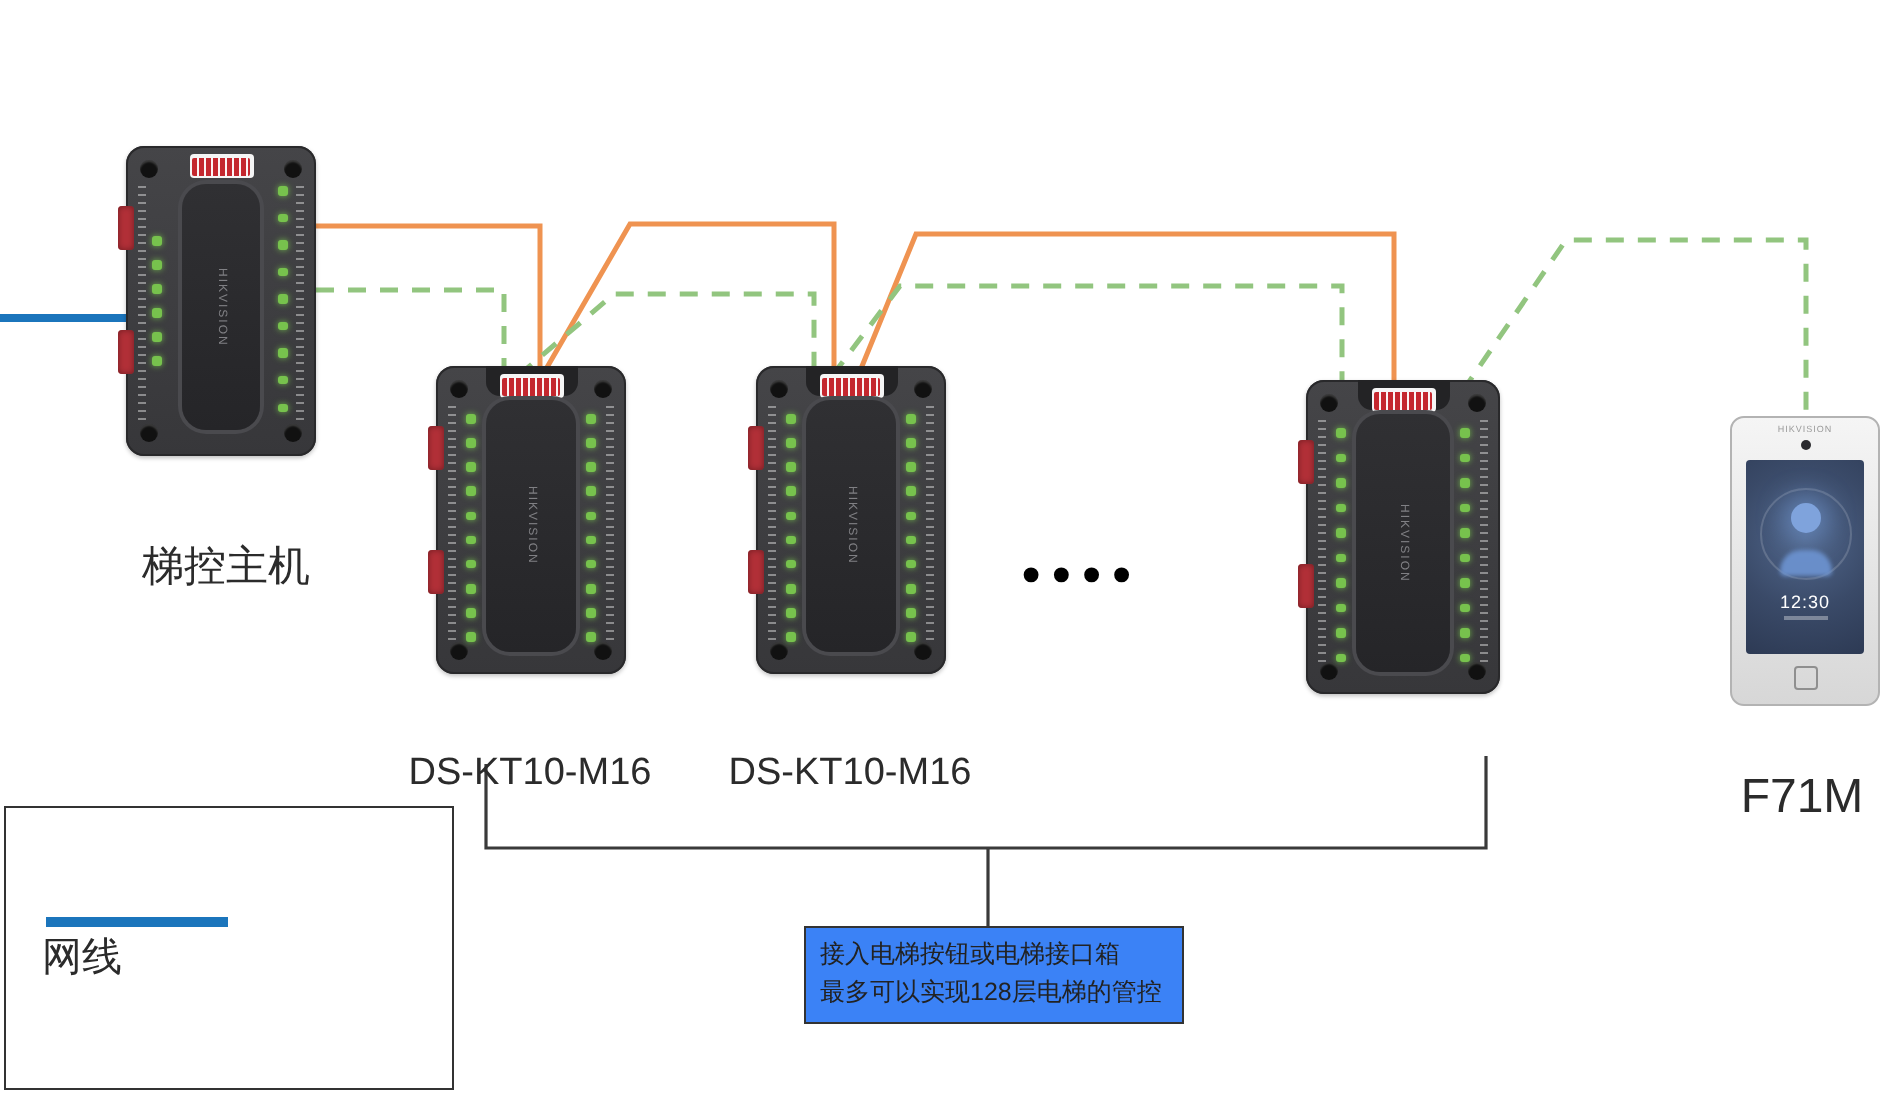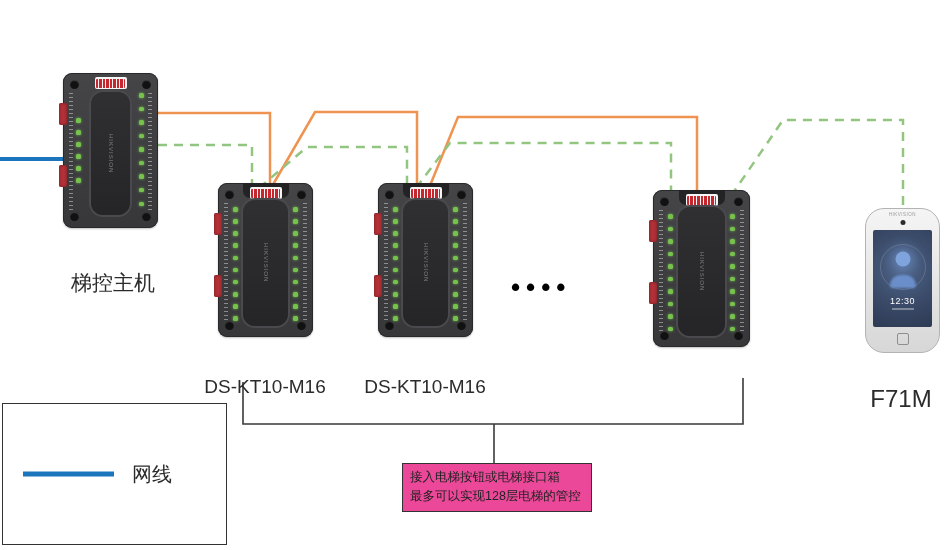--- a/index.html
+++ b/index.html
@@ -44,21 +44,21 @@
   #ctrl3{left:653px;top:190px;width:97px;height:157px;}
   .floor-ctrl .panel{left:25px;right:25px;top:17px;bottom:11px;}
   .floor-ctrl .led-col.left{left:15px;top:24px;bottom:16px;}
   .floor-ctrl .led-col.right{right:15px;top:24px;bottom:16px;}
   .floor-ctrl .tick-strip.left{left:6px;top:20px;bottom:14px;}
   .floor-ctrl .tick-strip.right{right:6px;top:20px;bottom:14px;}
   .connector.c1{top:30px}.connector.c2{top:92px}
 
   
   #phone{position:absolute;left:865px;top:208px;width:75px;height:145px;z-index:2;
-         background:linear-gradient(#f5f5f5,#d7d7d7);border:1px solid #b3b3b3;border-radius:19px;box-sizing:border-box;}
+         background:linear-gradient(#f5f5f5,#d7d7d7);border:1px solid #b3b3b3;border-radius:7px;box-sizing:border-box;}
   .ph-brand{position:absolute;top:3px;width:100%;text-align:center;font-size:4.5px;color:#9a9a9a;letter-spacing:.5px;}
   .ph-cam{position:absolute;top:11px;left:50%;transform:translateX(-50%);width:5px;height:5px;border-radius:50%;background:#2b2b2f;}
   .ph-screen{position:absolute;left:7px;top:21px;width:59px;height:97px;border-radius:2px;overflow:hidden;
              background:radial-gradient(circle at 50% 40%,#51678c 0%,#3a4a68 55%,#2d3a54 100%);}
   .ph-ring{position:absolute;left:50%;top:38%;width:44px;height:44px;border:1px solid rgba(255,255,255,.16);
            border-radius:50%;transform:translate(-50%,-50%);}
   .ph-head{position:absolute;left:50%;top:30%;width:15px;height:15px;border-radius:50%;transform:translate(-50%,-50%);
            background:#7fa3dc;box-shadow:0 0 12px 4px rgba(111,147,204,.65);}
   .ph-shoulders{position:absolute;left:50%;top:46%;width:26px;height:13px;border-radius:13px 13px 3px 3px;
                 transform:translate(-50%,0);background:#6d94d2;filter:blur(1px);opacity:.9;}
@@ -70,29 +70,29 @@
   
   .dev-label{position:absolute;z-index:3;text-align:center;color:#2b2b2b;margin-top:25px;}
   #label-main{left:38px;top:244px;width:150px;font-size:21px;}
   #label-c1{left:190px;top:351px;width:150px;font-size:19px;}
   #label-c2{left:350px;top:351px;width:150px;font-size:19px;}
   #label-f71m{left:826px;top:360px;width:150px;font-size:24px;}
   #dots{position:absolute;left:511px;top:272px;z-index:3;font-size:26px;font-weight:bold;
         letter-spacing:6px;color:#000;}
 
   
-  #note-box{position:absolute;left:402px;top:463px;width:190px;z-index:3;background:#ec4899;
+  #note-box{position:absolute;left:402px;top:463px;width:190px;z-index:3;background:#3b82f6;
             border:1.5px solid #333;box-sizing:border-box;padding:4px 7px 5px 7px;
             font-size:12.5px;line-height:1.5;color:#222;}
 
   
   #legend{position:absolute;left:2px;top:403px;width:225px;height:142px;z-index:3;background:#fff;
           border:1.5px solid #333;box-sizing:border-box;display:flex;flex-direction:column;justify-content:space-around;
           padding:8px 0 8px 18px;}
-  .legend-row{display:flex;align-items:center;}
+  .legend-row{display:flex;align-items:flex-start;flex-direction:column;}
   .legend-row svg{margin-right:16px;flex:0 0 auto;}
   .legend-label{font-size:20px;color:#2b2b2b;}
 </style>
 </head>
 <body>
 
 <div id="canvas">
 
   <svg class="wires" width="946" height="550" viewBox="0 0 946 550">
 

